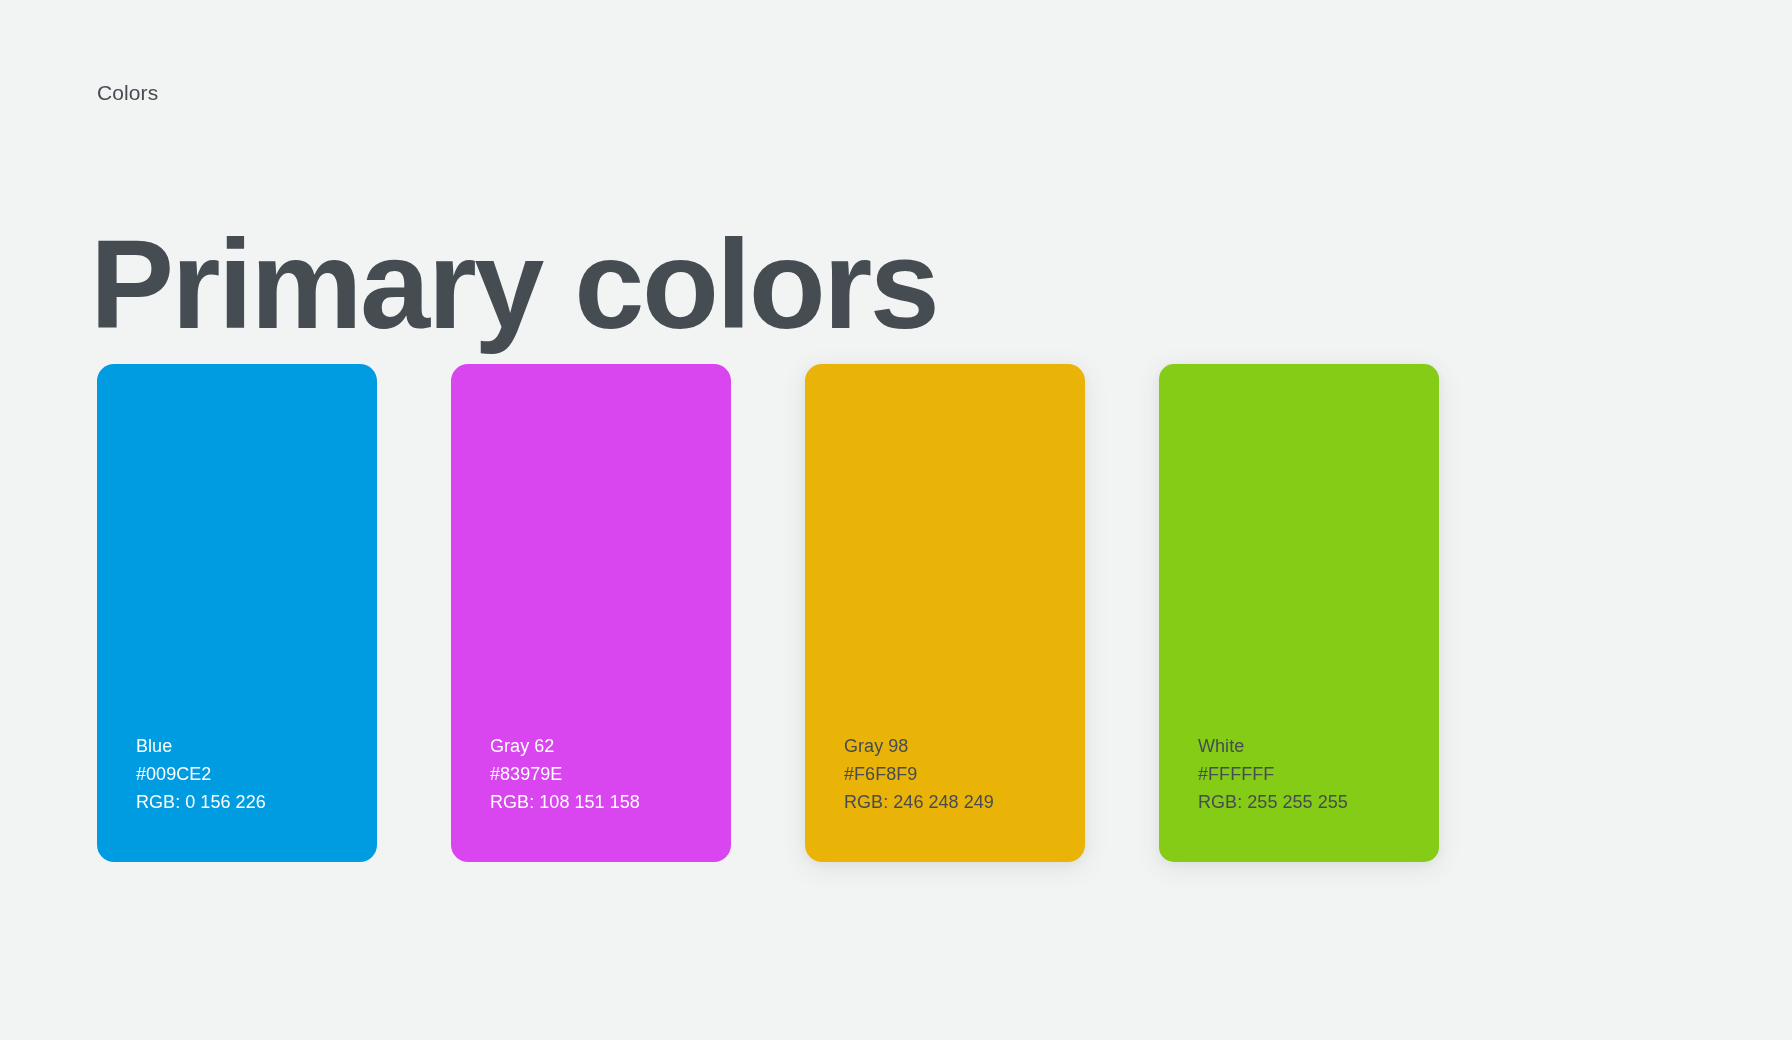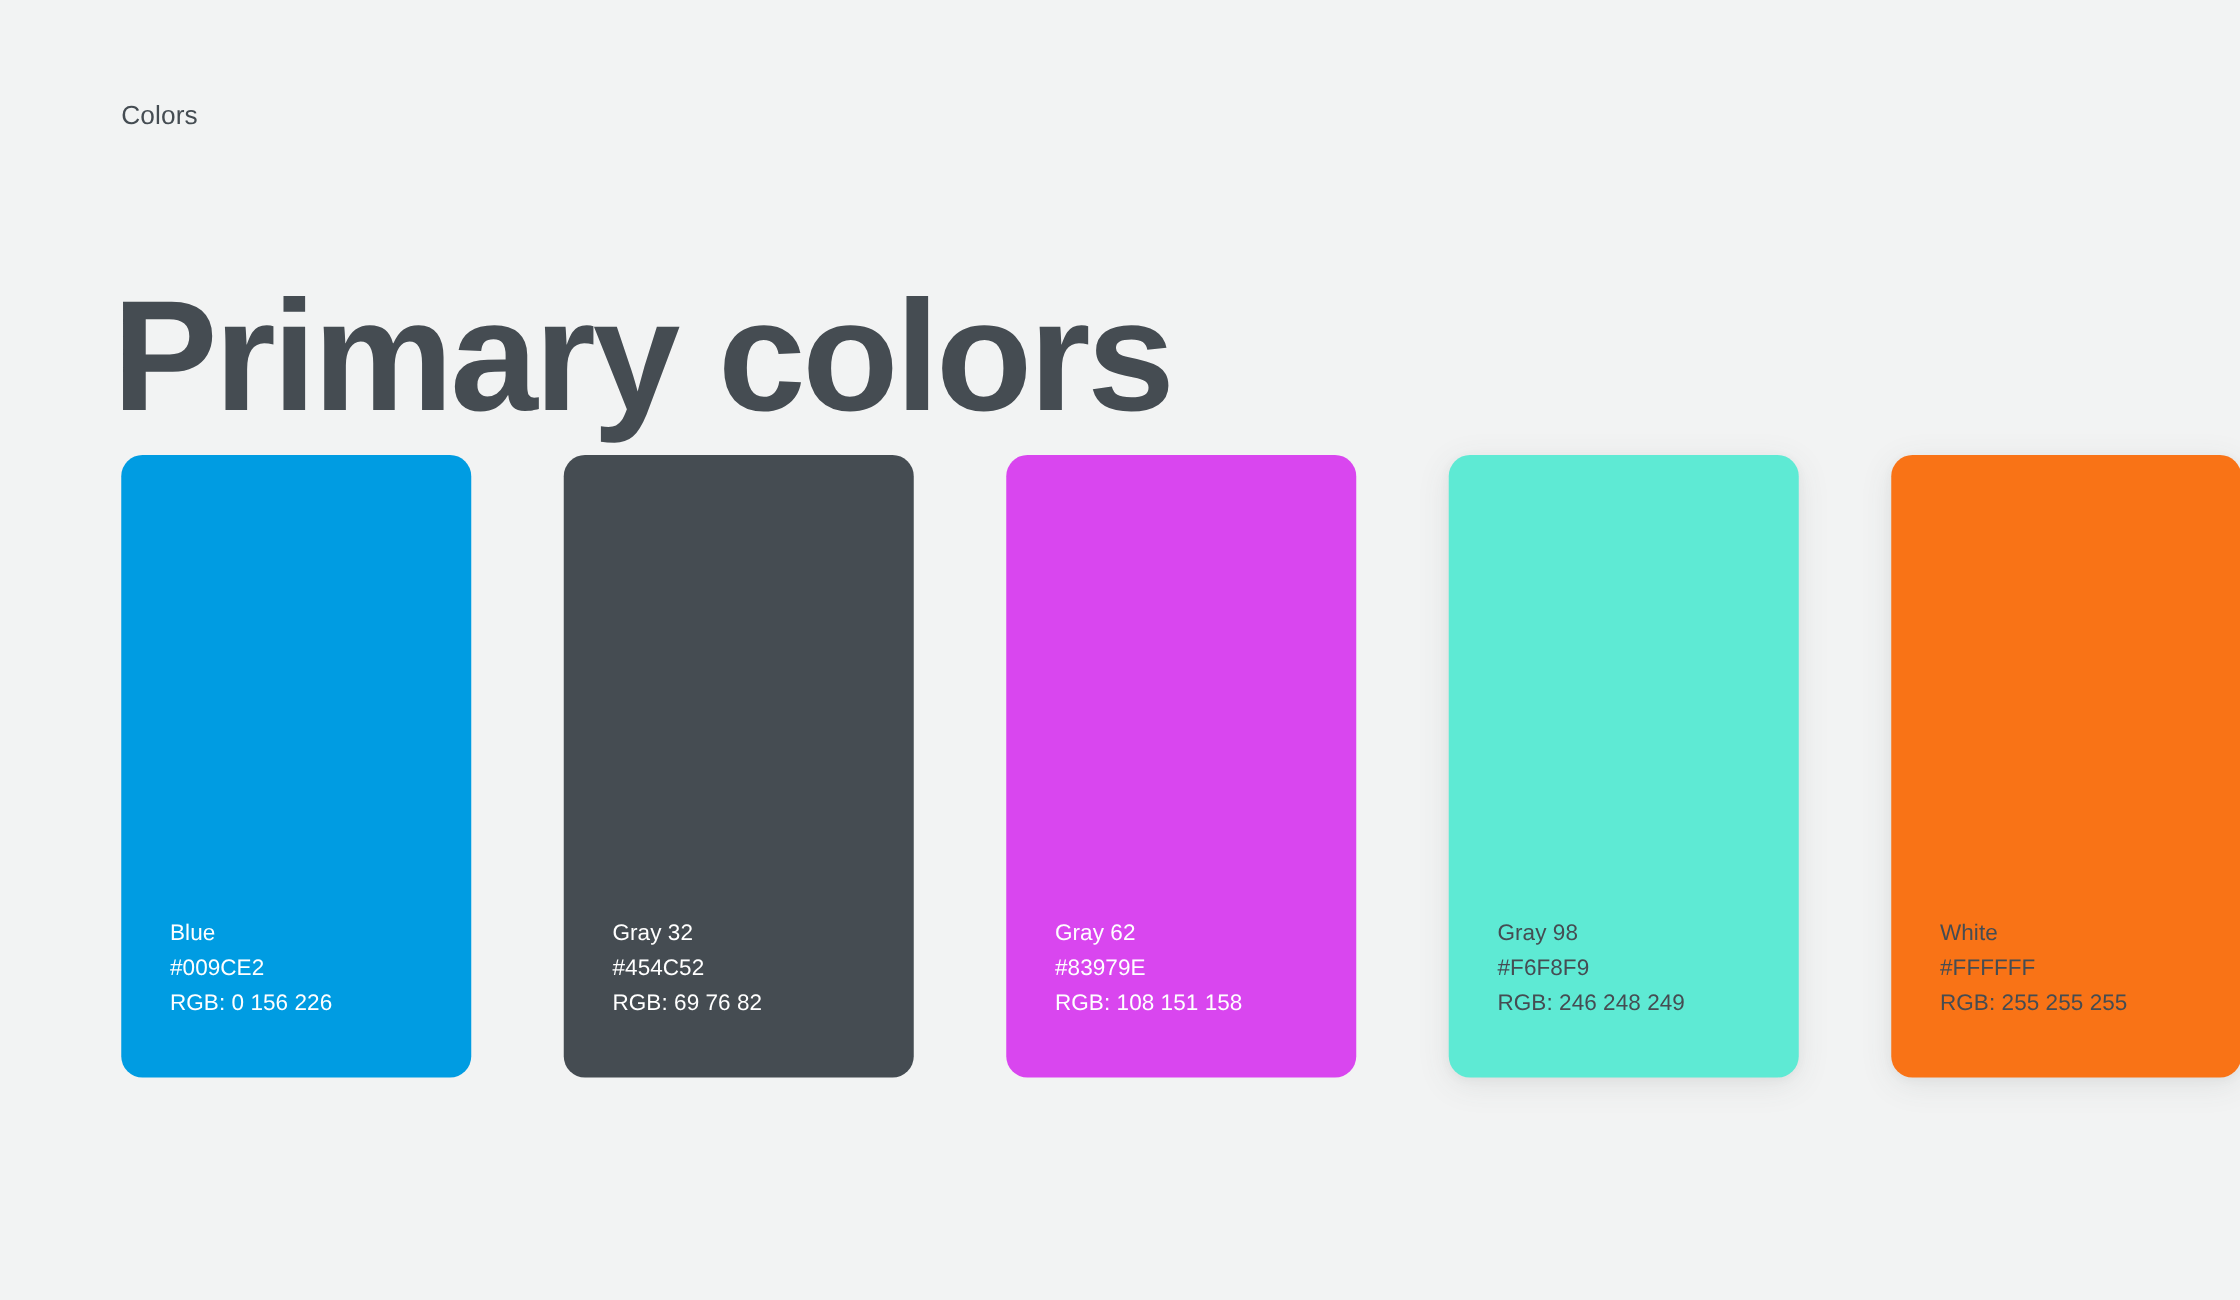--- a/index.html
+++ b/index.html
@@ -102,45 +102,38 @@
   <div class="swatch-row">
 
     <div class="swatch-card" style="background: rgb(0, 156, 226);">
       <div class="swatch-meta">
         <div class="swatch-line name" style="color: rgb(255, 255, 255);">Blue</div>
         <div class="swatch-line hex" style="color: rgb(255, 255, 255);">#009CE2</div>
         <div class="swatch-line rgb" style="color: rgb(255, 255, 255);">RGB: 0 156 226</div>
       </div>
     </div>
 
-    <div class="swatch-card" style="background: rgb(69, 76, 82);">
-      <div class="swatch-meta">
-        <div class="swatch-line name" style="color: rgb(255, 255, 255);">Gray 32</div>
-        <div class="swatch-line hex" style="color: rgb(255, 255, 255);">#454C52</div>
-        <div class="swatch-line rgb" style="color: rgb(255, 255, 255);">RGB: 69 76 82</div>
-      </div>
-    </div>
 
     <div class="swatch-card" style="background: #d946ef;">
       <div class="swatch-meta">
         <div class="swatch-line name" style="color: rgb(255, 255, 255);">Gray 62</div>
         <div class="swatch-line hex" style="color: rgb(255, 255, 255);">#83979E</div>
         <div class="swatch-line rgb" style="color: rgb(255, 255, 255);">RGB: 108 151 158</div>
       </div>
     </div>
 
-    <div class="swatch-card elevated" style="background: #5eead4;">
+    <div class="swatch-card elevated" style="background: #eab308;">
       <div class="swatch-meta">
         <div class="swatch-line name" style="color: rgb(69, 76, 82);">Gray 98</div>
         <div class="swatch-line hex" style="color: rgb(69, 76, 82);">#F6F8F9</div>
         <div class="swatch-line rgb" style="color: rgb(69, 76, 82);">RGB: 246 248 249</div>
       </div>
     </div>
 
-    <div class="swatch-card elevated" style="background: #f97316;">
+    <div class="swatch-card elevated" style="background: #84cc16; border-radius: 15px;">
       <div class="swatch-meta">
         <div class="swatch-line name" style="color: rgb(69, 76, 82);">White</div>
         <div class="swatch-line hex" style="color: rgb(69, 76, 82);">#FFFFFF</div>
         <div class="swatch-line rgb" style="color: rgb(69, 76, 82);">RGB: 255 255 255</div>
       </div>
     </div>
 
   </div>
 </div>
 

